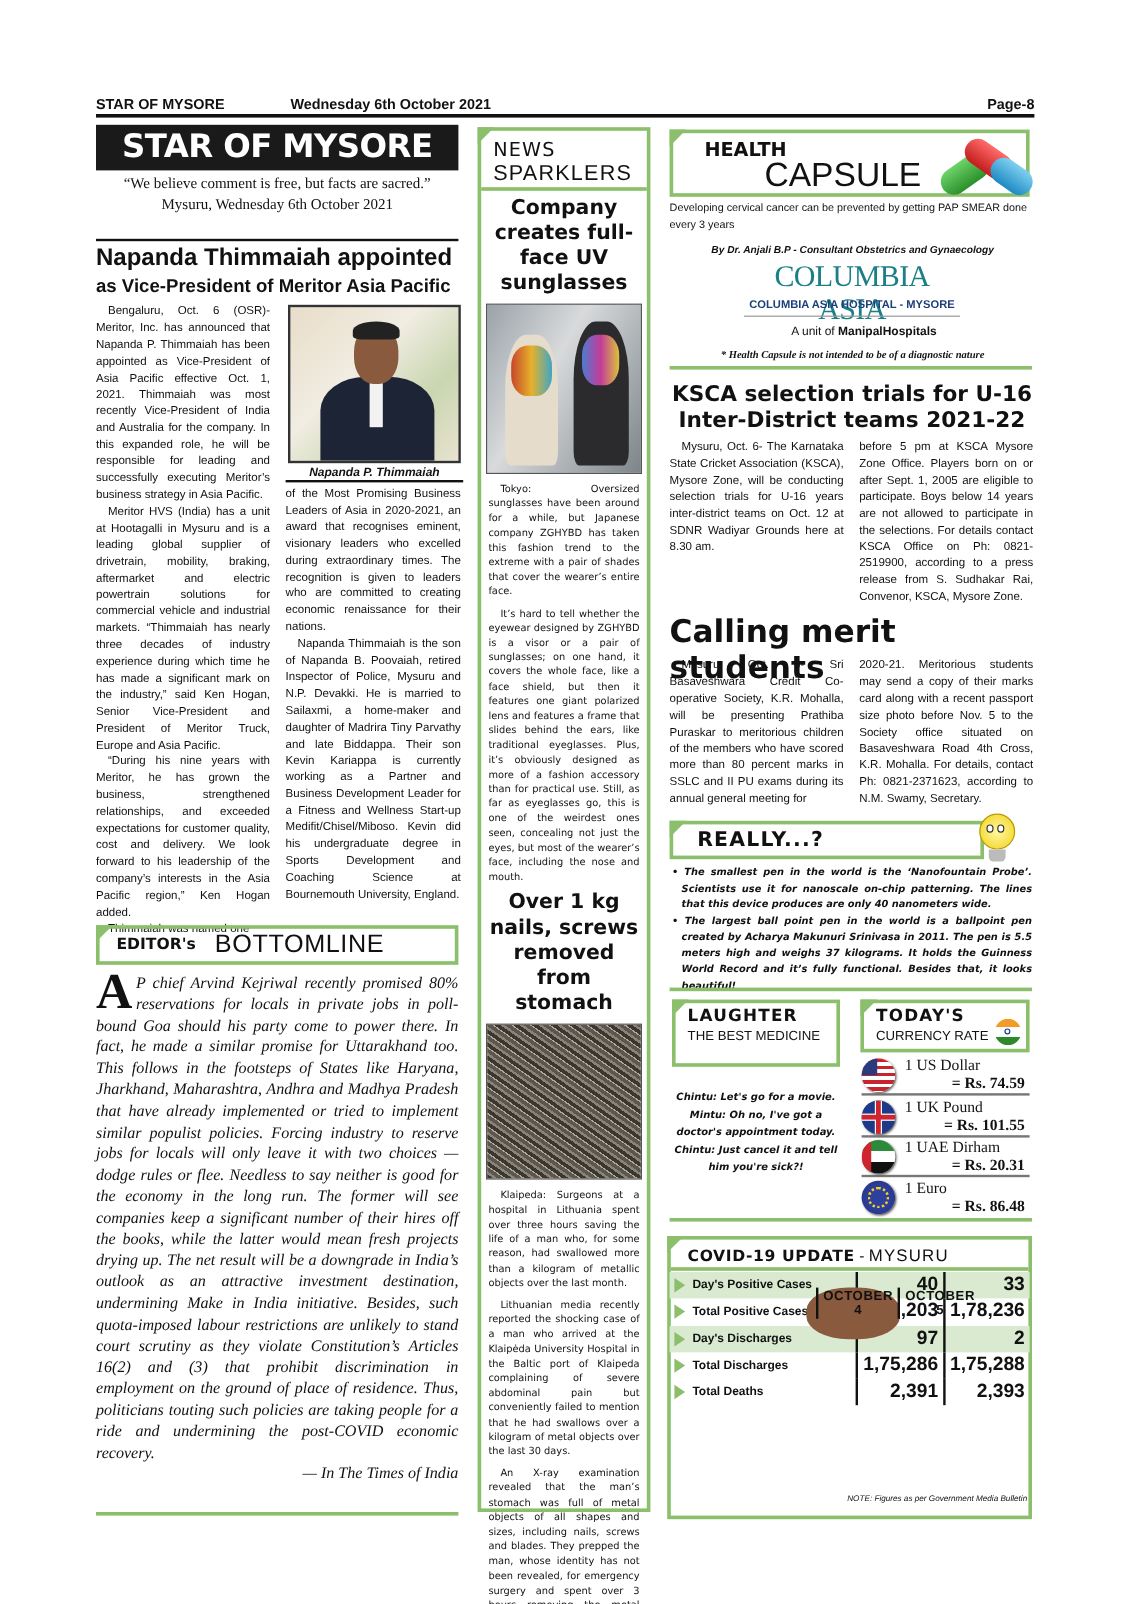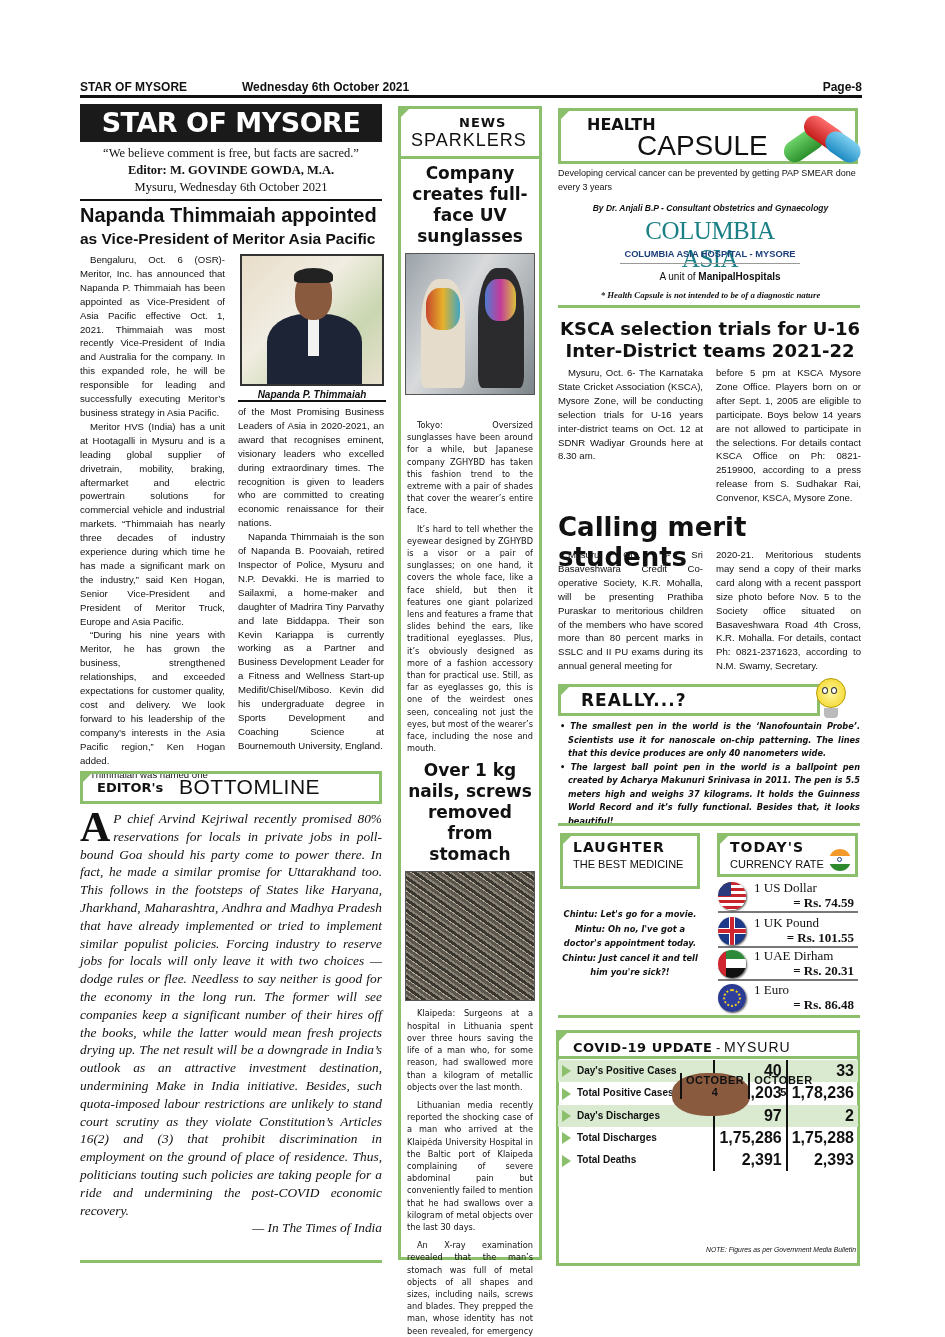--- a/index.html
+++ b/index.html
@@ -53,21 +53,20 @@
 
 <div class="abs topbar">
   <span style="left:0">STAR OF MYSORE</span>
   <span style="left:162px">Wednesday 6th October 2021</span>
   <span style="right:0">Page-8</span>
 </div>
 
 <div class="abs mast">STAR OF MYSORE</div>
 <div class="abs motto serif">
   <div>“We believe comment is free, but facts are sacred.”</div>
-  <div style="font-weight:bold">Editor: M. GOVINDE GOWDA, M.A.</div>
   <div>Mysuru, Wednesday 6th October  2021</div>
 </div>
 <div class="abs hr" style="left:80px;top:199px;width:302px;"></div>
 
 <div class="abs h1" style="left:80px;top:204px;width:305px;">Napanda Thimmaiah appointed</div>
 <div class="abs" style="left:80px;top:230px;width:305px;font-size:15.5px;font-weight:bold;">as Vice-President of Meritor Asia Pacific</div>
 
 <div class="abs body-txt just" style="left:80px;top:253px;width:145px;">
   <p class="para-indent">Bengaluru, Oct. 6 (OSR)- Meritor, Inc. has announced that Napanda P. Thimmaiah has been appointed as Vice-President of Asia Pacific effective  Oct. 1, 2021. Thimmaiah was most recently Vice-President of India and Australia for the company. In this expanded role, he will be responsible for leading and successfully executing Meritor’s business strategy in Asia Pacific.</p>
   <p class="para-indent">Meritor HVS (India) has a unit at Hootagalli in Mysuru and is a leading global supplier of drivetrain, mobility, braking, aftermarket and electric powertrain solutions for commercial vehicle and industrial markets. “Thimmaiah has nearly three decades of industry experience during which time he has made a significant mark on the industry,” said Ken Hogan, Senior Vice-President and President of Meritor Truck, Europe and Asia Pacific.</p>
@@ -95,31 +94,31 @@
 </div>
 <div class="abs serif just" style="left:80px;top:810px;width:302px;font-style:italic;font-size:13.4px;line-height:17.8px;">
   <span style="float:left;font-size:42px;line-height:34px;margin-right:3px;font-style:normal;font-weight:bold;">A</span><span id="edtext">P chief Arvind Kejriwal recently promised 80% reservations for locals in private jobs in poll-bound Goa should his party come to power there. In fact, he made a similar promise for Uttarakhand too. This follows in the footsteps of States like Haryana, Jharkhand, Maharashtra, Andhra and Madhya Pradesh that have already implemented or tried to implement similar populist policies. Forcing industry to reserve jobs for locals will only leave it with two choices — dodge rules or flee. Needless to say neither is good for the economy in the long run. The former will see companies keep a significant number of their hires off the books, while the latter would mean fresh projects drying up. The net result will be a downgrade in India’s outlook as an attractive investment destination, undermining Make in India initiative. Besides, such quota-imposed labour restrictions are unlikely to stand court scrutiny as they violate Constitution’s Articles 16(2) and (3) that prohibit discrimination in employment on the ground of place of residence. Thus, politicians touting such policies are taking people for a ride and undermining the post-COVID economic recovery.</span>
   <div style="text-align:right">— In The Times of India</div>
 </div>
 <div class="abs" style="left:80px;top:1260px;width:302px;border-top:3px solid #8cbf6b;"></div>
 
 <div class="abs col2">
   <div class="corner"></div>
   <div style="padding:6px 0 0 10px;height:50px;border-bottom:3px solid #8cbf6b;">
-    <div style="font-family:'DejaVu Sans',sans-serif;font-weight:bold;font-size:13px;letter-spacing:1px;margin-left:48px;">NEWS</div>
+    <div style="font-family:'DejaVu Sans',sans-serif;font-weight:normal;font-size:16px;letter-spacing:1px;">NEWS</div>
     <div class="sparklers">SPARKLERS</div>
   </div>
   <div class="col2-head" style="margin:4px 4px 0;">Company creates full-face UV sunglasses</div>
   <div class="img-sun" style="margin:6px 4px 0;height:142px;position:relative;">
     <div style="position:absolute;left:12%;top:18%;width:34%;height:78%;background:#e6dccc;border-radius:40% 40% 10% 10%;"></div>
     <div style="position:absolute;left:16%;top:24%;width:26%;height:30%;background:linear-gradient(90deg,#c7472c,#e6b12a,#3fa7c4);border-radius:40%;"></div>
     <div style="position:absolute;left:56%;top:10%;width:36%;height:86%;background:#2b2b2d;border-radius:40% 40% 10% 10%;"></div>
     <div style="position:absolute;left:62%;top:18%;width:24%;height:30%;background:linear-gradient(90deg,#4e7bd1,#c33c9a,#d9c23a);border-radius:40%;"></div>
   </div>
-  <div class="col2-body just" style="margin:24px 6px 0 6px;">
+  <div class="col2-body just" style="margin:6px 6px 0 6px;">
     <p class="para-indent">Tokyo: Oversized sunglasses have been around for a while, but Japanese company ZGHYBD has taken this fashion trend to the extreme with a pair of shades that cover the wearer’s entire face.</p>
     <p class="para-indent" style="margin-top:6px">It’s hard to tell whether the eyewear designed by ZGHYBD is a visor or a pair of sunglasses; on one hand, it covers the whole face, like a face shield, but then it features one giant polarized lens and features a frame that slides behind the ears, like traditional eyeglasses. Plus, it’s obviously designed as more of a fashion accessory than for practical use. Still, as far as eyeglasses go, this is one of the weirdest ones seen, concealing not just the eyes, but most of the wearer’s face, including the nose and mouth.</p>
   </div>
   <div class="col2-head" style="margin:6px 4px 0;">Over 1 kg nails, screws removed from stomach</div>
   <div class="img-nails" style="margin:6px 4px 0;height:130px;"></div>
   <div class="col2-body just" style="margin:6px 6px 0 6px;">
     <p class="para-indent">Klaipeda: Surgeons at a hospital in Lithuania spent over three hours saving the life of a man who, for some reason, had swallowed more than a kilogram of metallic objects over the last month.</p>
     <p class="para-indent" style="margin-top:6px">Lithuanian media recently reported the shocking case of a man who arrived at the Klaipėda University Hospital in the Baltic port of Klaipeda complaining of severe abdominal pain but conveniently failed to mention that he had swallows over a kilogram of metal objects over the last 30 days.</p>
     <p class="para-indent" style="margin-top:6px">An X-ray examination revealed that the man’s stomach was full of metal objects of all shapes and sizes, including nails, screws and blades. They prepped the man, whose identity has not been revealed, for emergency surgery and spent over 3 hours removing the metal objects.</p>
   </div>

